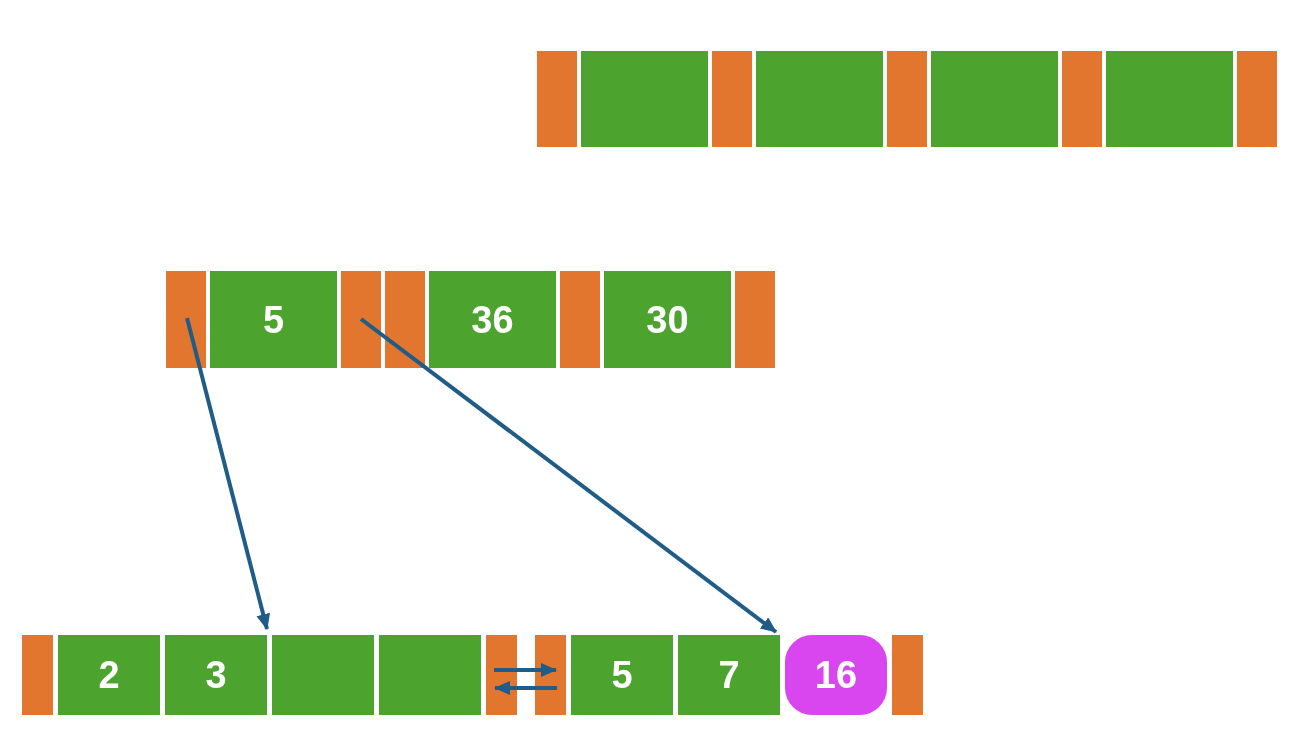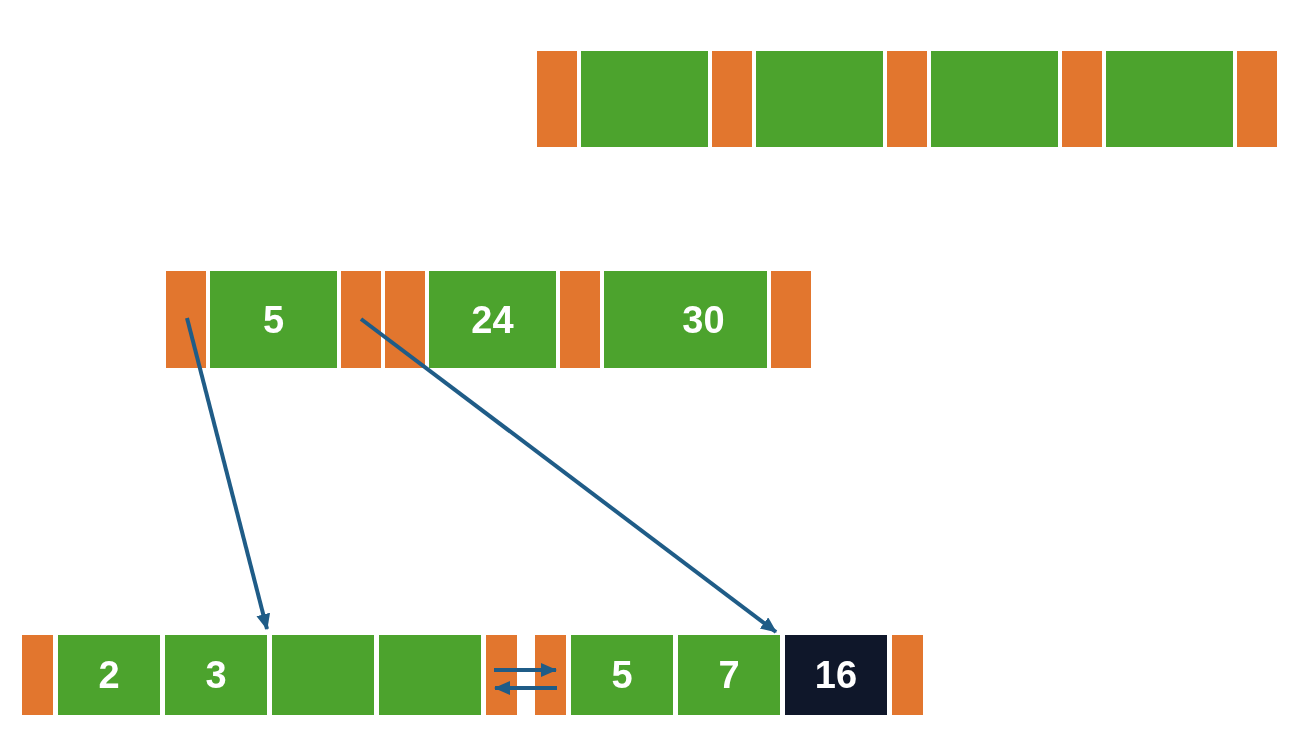--- a/index.html
+++ b/index.html
@@ -63,40 +63,40 @@
       <div class="cell pointer" style="background-color: rgb(226, 118, 46); color: rgb(255, 255, 255);"></div>
       <div class="cell key" style="background-color: rgb(76, 163, 45); color: rgb(255, 255, 255);"></div>
       <div class="cell pointer" style="background-color: rgb(226, 118, 46); color: rgb(255, 255, 255);"></div>
     </div>
 
   <div class="node row-internal">
       <div class="cell pointer" style="background-color: rgb(226, 118, 46); color: rgb(255, 255, 255);"></div>
       <div class="cell key" style="background-color: rgb(76, 163, 45); color: rgb(255, 255, 255);">5</div>
       <div class="cell pointer" style="background-color: rgb(226, 118, 46); color: rgb(255, 255, 255);"></div>
       <div class="cell pointer" style="background-color: rgb(226, 118, 46); color: rgb(255, 255, 255);"></div>
-      <div class="cell key" style="background-color: rgb(76, 163, 45); color: rgb(255, 255, 255);">24</div>
+      <div class="cell key" style="background-color: rgb(76, 163, 45); color: rgb(255, 255, 255);">36</div>
       <div class="cell pointer" style="background-color: rgb(226, 118, 46); color: rgb(255, 255, 255);"></div>
-      <div class="cell key" style="background-color: rgb(76, 163, 45); color: rgb(255, 255, 255); padding-left: 36px;">30</div>
+      <div class="cell key" style="background-color: rgb(76, 163, 45); color: rgb(255, 255, 255);">30</div>
       <div class="cell pointer" style="background-color: rgb(226, 118, 46); color: rgb(255, 255, 255);"></div>
     </div>
 
   <div class="node row-leaf row-leaf-left">
       <div class="cell pointer" style="background-color: rgb(226, 118, 46); color: rgb(255, 255, 255);"></div>
       <div class="cell key" style="background-color: rgb(76, 163, 45); color: rgb(255, 255, 255);">2</div>
       <div class="cell key" style="background-color: rgb(76, 163, 45); color: rgb(255, 255, 255);">3</div>
       <div class="cell key" style="background-color: rgb(76, 163, 45); color: rgb(255, 255, 255);"></div>
       <div class="cell key" style="background-color: rgb(76, 163, 45); color: rgb(255, 255, 255);"></div>
       <div class="cell pointer" style="background-color: rgb(226, 118, 46); color: rgb(255, 255, 255);"></div>
     </div>
 
   <div class="node row-leaf row-leaf-right">
       <div class="cell pointer" style="background-color: rgb(226, 118, 46); color: rgb(255, 255, 255);"></div>
       <div class="cell key" style="background-color: rgb(76, 163, 45); color: rgb(255, 255, 255);">5</div>
       <div class="cell key" style="background-color: rgb(76, 163, 45); color: rgb(255, 255, 255);">7</div>
-      <div class="cell key" style="background-color: #0f172a; color: rgb(255, 255, 255);">16</div>
+      <div class="cell key" style="background-color: #d946ef; color: rgb(255, 255, 255); border-radius: 27px;">16</div>
       <div class="cell pointer" style="background-color: rgb(226, 118, 46); color: rgb(255, 255, 255);"></div>
     </div>
 
   <svg class="overlay" width="1304" height="747">
     <defs>
       <marker id="ah" markerUnits="userSpaceOnUse" markerWidth="20" markerHeight="16" refX="15" refY="7" orient="auto">
         <path class="arrow-head" d="M0,0 L16,7 L0,14 z" fill="#1f5c87"></path>
       </marker>
     </defs>
     <line class="arrow-line" x1="187" y1="318" x2="267" y2="629" marker-end="url(#ah)" stroke="#1f5c87"></line>

